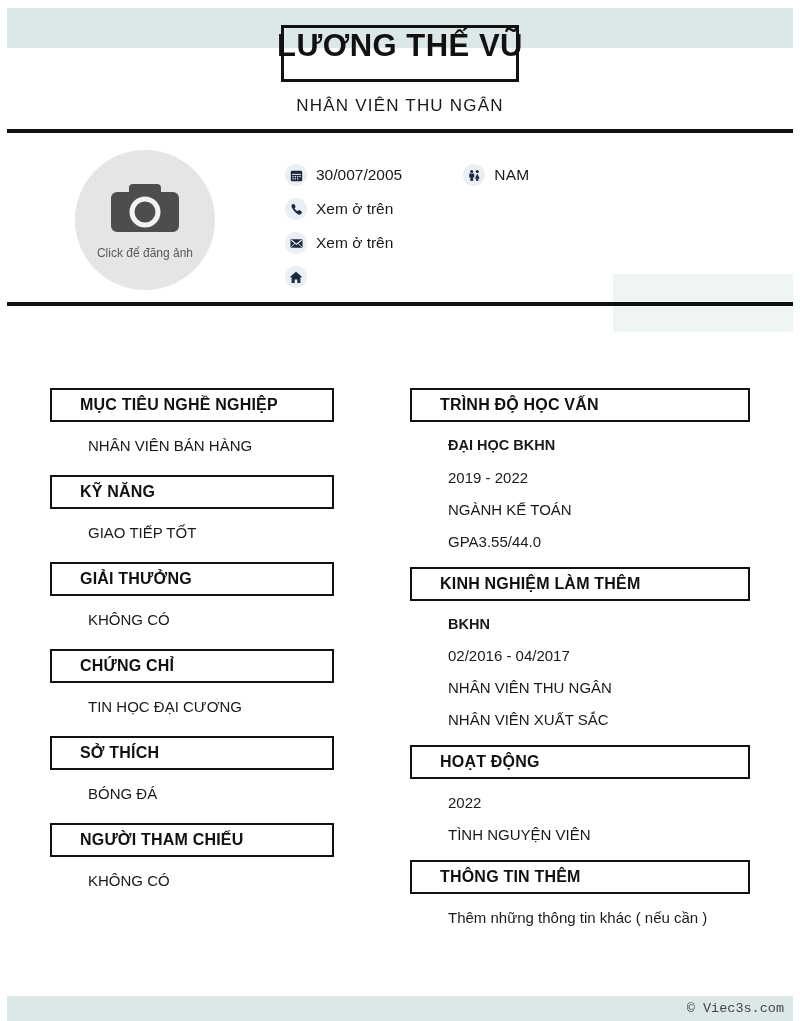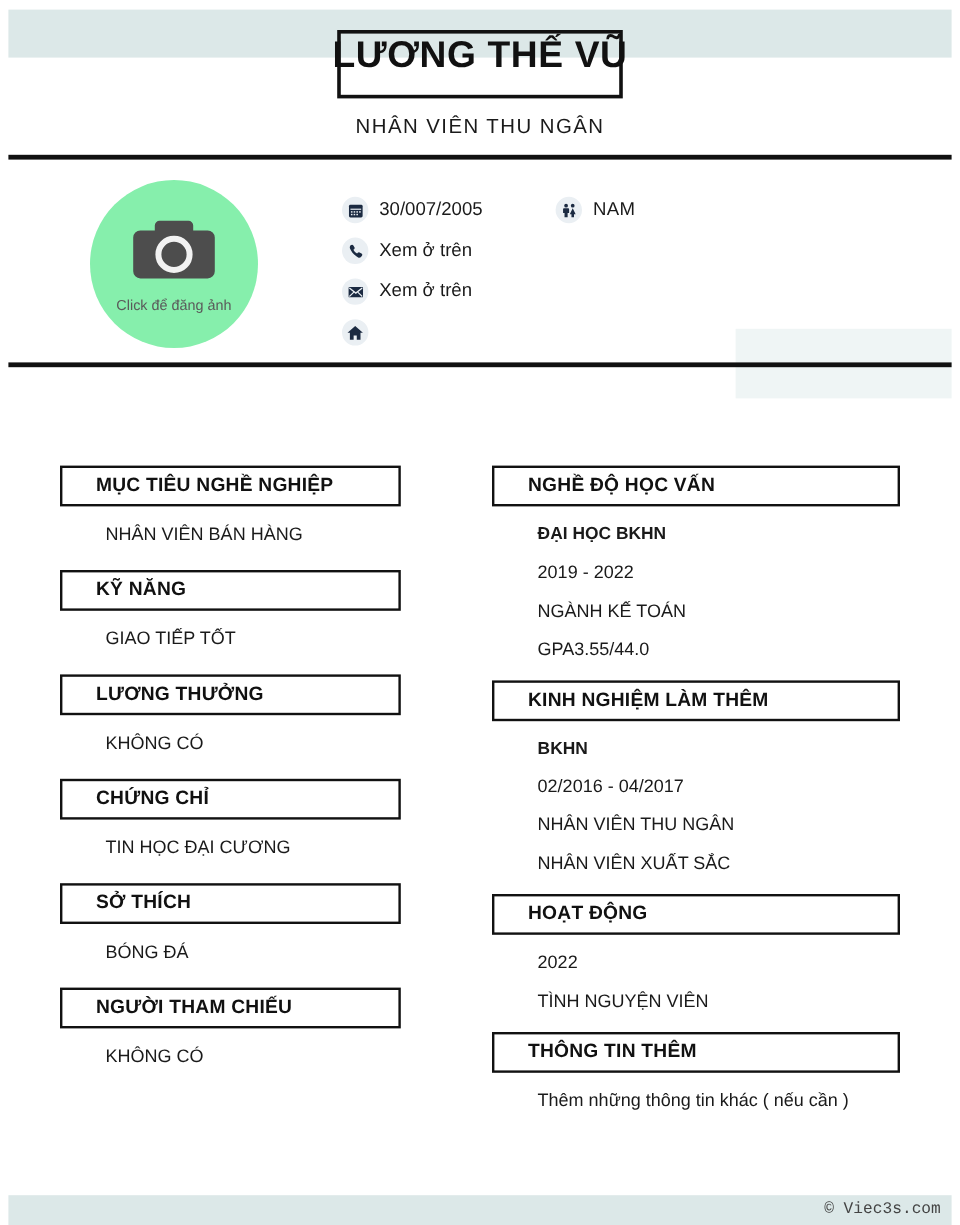--- a/index.html
+++ b/index.html
@@ -91,21 +91,21 @@
   .divider-2 { top: 302px; }
 
   
   .photo-circle {
     position: absolute;
     left: 75px;
     top: 150px;
     width: 140px;
     height: 140px;
     border-radius: 50%;
-    background: #86efac;
+    background: #e5e5e5;
     display: flex;
     flex-direction: column;
     align-items: center;
     justify-content: center;
   }
   .camera-icon {
     display: block;
     margin-bottom: 4px;
   }
   .photo-caption {
@@ -304,21 +304,21 @@
     <div class="sec-body">
       <div class="entry-line">NHÂN VIÊN BÁN HÀNG</div>
     </div>
     <div class="sec-box">
       <span class="sec-title">KỸ NĂNG</span>
     </div>
     <div class="sec-body">
       <div class="entry-line">GIAO TIẾP TỐT</div>
     </div>
     <div class="sec-box">
-      <span class="sec-title">LƯƠNG THƯỞNG</span>
+      <span class="sec-title">GIẢI THƯỞNG</span>
     </div>
     <div class="sec-body">
       <div class="entry-line">KHÔNG CÓ</div>
     </div>
     <div class="sec-box">
       <span class="sec-title">CHỨNG CHỈ</span>
     </div>
     <div class="sec-body">
       <div class="entry-line">TIN HỌC ĐẠI CƯƠNG</div>
     </div>
@@ -330,21 +330,21 @@
     </div>
     <div class="sec-box">
       <span class="sec-title">NGƯỜI THAM CHIẾU</span>
     </div>
     <div class="sec-body">
       <div class="entry-line">KHÔNG CÓ</div>
     </div>
   </div>
 <div class="col-right">
     <div class="sec-box">
-      <span class="sec-title">NGHỀ ĐỘ HỌC VẤN</span>
+      <span class="sec-title">TRÌNH ĐỘ HỌC VẤN</span>
     </div>
     <div class="sec-body">
       <div class="entry-line bold">ĐẠI HỌC BKHN</div>
       <div class="entry-line">2019 - 2022</div>
       <div class="entry-line">NGÀNH KẾ TOÁN</div>
       <div class="entry-line">GPA3.55/44.0</div>
     </div>
     <div class="sec-box">
       <span class="sec-title">KINH NGHIỆM LÀM THÊM</span>
     </div>

